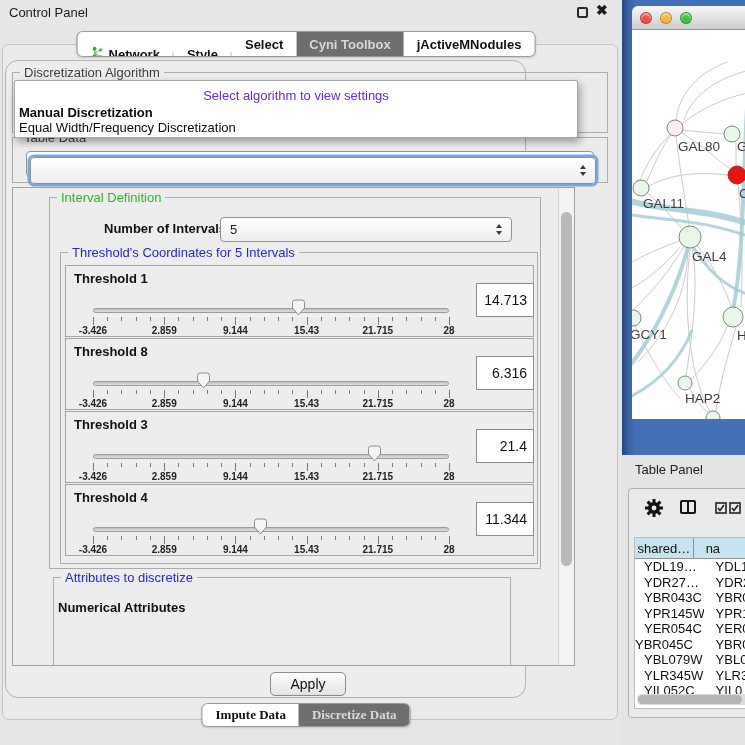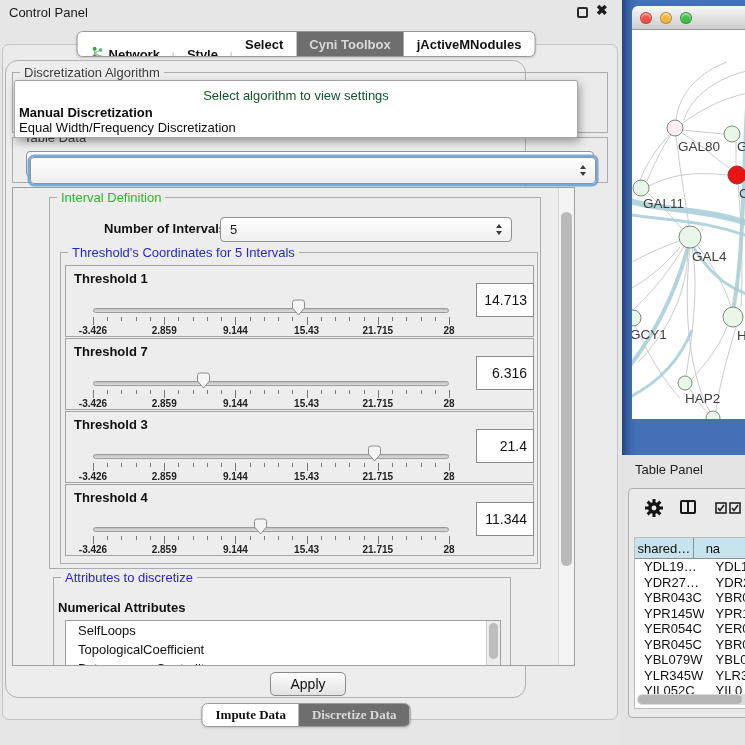--- a/index.html
+++ b/index.html
@@ -52,21 +52,21 @@
 
   
   #algo-combo { position:absolute; left:24px; top:96px; width:566px; height:27px;
                 box-shadow:0 0 0 2.5px rgba(107,160,217,.9); z-index:6; }
 
   
   #algo-popup { position:absolute; left:14px; top:80px; width:564px; height:58px;
                 background:#ffffff; border:1px solid #a6a6a6; border-radius:2px;
                 box-shadow:2px 4px 9px rgba(0,0,0,.35); z-index:60; }
   #popup-hint { position:absolute; top:7px; width:100%; text-align:center;
-                font-size:13px; color:#14532d; }
+                font-size:13px; color:#6d28d9; }
   .popup-opt { position:absolute; left:4px; font-size:13px; color:#0c0c0c; white-space:nowrap; }
 
   
   #scroll-box { position:absolute; left:6px; top:126px; width:563px; height:479px;
                 border:1px solid #a0a0a0; background:#ededed; overflow:hidden; }
   #v-scrollbar { position:absolute; right:0; top:0; width:16px; height:100%;
                  background:#f3f3f3; border-left:1px solid #d6d6d6; }
   #v-thumb { position:absolute; left:2px; top:24px; width:11px; height:354px;
              background:#b9b9b9; border-radius:6px; }
 
@@ -259,21 +259,21 @@
                 <span class="ticklabel" style="left: 169.4px;">9.144</span>
                 <span class="ticklabel" style="left: 240.6px;">15.43</span>
                 <span class="ticklabel" style="left: 311.8px;">21.715</span>
                 <span class="ticklabel" style="left: 383px;">28</span>
                 <div class="th-thumb" style="left: 223.982px;"><svg width="17" height="17" viewBox="0 0 17 17">
                     <path d="M2.5 3.5 Q2.5 1 5 1 L12 1 Q14.5 1 14.5 3.5 L14.5 9 L8.5 16 L2.5 9 Z" fill="#f4f4f4" stroke="#8d8d8d"></path>
                   </svg></div>
                 <div class="th-value">14.713</div>
               </div>
               <div class="th-panel" style="top: 85px;">
-                <div class="th-label">Threshold 7</div>
+                <div class="th-label">Threshold 8</div>
                 <div class="th-track"></div>
                 <div class="tickrow">
                   <div class="tick major" style="left: 0px;"></div>
                   <div class="tick minor" style="left: 14.24px;"></div>
                   <div class="tick minor" style="left: 28.48px;"></div>
                   <div class="tick minor" style="left: 42.72px;"></div>
                   <div class="tick minor" style="left: 56.96px;"></div>
                   <div class="tick major" style="left: 71.2px;"></div>
                   <div class="tick minor" style="left: 85.44px;"></div>
                   <div class="tick minor" style="left: 99.68px;"></div>
@@ -391,30 +391,20 @@
                   </svg></div>
                 <div class="th-value">11.344</div>
               </div>
             </div>
         </div>
       </div>
 
       <div class="grp" style="left:40px; top:389px; width:458px; height:96px;">
         <span class="grp-title t-blue">Attributes to discretize</span>
         <span style="position:absolute; left:4px; top:22px; font-size:13px; font-weight:bold; color:#111;">Numerical Attributes</span>
-        <div id="attr-list">
-          <div id="attr-items">
-              <div class="attr-item">SelfLoops</div>
-              <div class="attr-item">TopologicalCoefficient</div>
-              <div class="attr-item">BetweennessCentrality</div>
-            </div>
-          <div id="attr-sb">
-            <div id="attr-sb-thumb"></div>
-          </div>
-        </div>
       </div>
 
       <div id="v-scrollbar">
         <div id="v-thumb"></div>
       </div>
     </div>
 
     <button id="apply-btn">Apply</button>
   </div>
 
@@ -539,21 +529,21 @@
           </div>
           <div class="trow">
             <div class="tcell" style="width: 72px; padding-left: 9px;">YPR145W</div>
             <div class="tcell" style="width: 60px; padding-left: 12px;">YPR1</div>
           </div>
           <div class="trow">
             <div class="tcell" style="width: 72px; padding-left: 9px;">YER054C</div>
             <div class="tcell" style="width: 60px; padding-left: 12px;">YER0</div>
           </div>
           <div class="trow">
-            <div class="tcell" style="width: 72px; padding-left: 9px;">YBR045C</div>
+            <div class="tcell" style="width: 72px; ">YBR045C</div>
             <div class="tcell" style="width: 60px; padding-left: 12px;">YBR0</div>
           </div>
           <div class="trow">
             <div class="tcell" style="width: 72px; padding-left: 9px;">YBL079W</div>
             <div class="tcell" style="width: 60px; padding-left: 12px;">YBL0</div>
           </div>
           <div class="trow">
             <div class="tcell" style="width: 72px; padding-left: 9px;">YLR345W</div>
             <div class="tcell" style="width: 60px; padding-left: 12px;">YLR3</div>
           </div>

